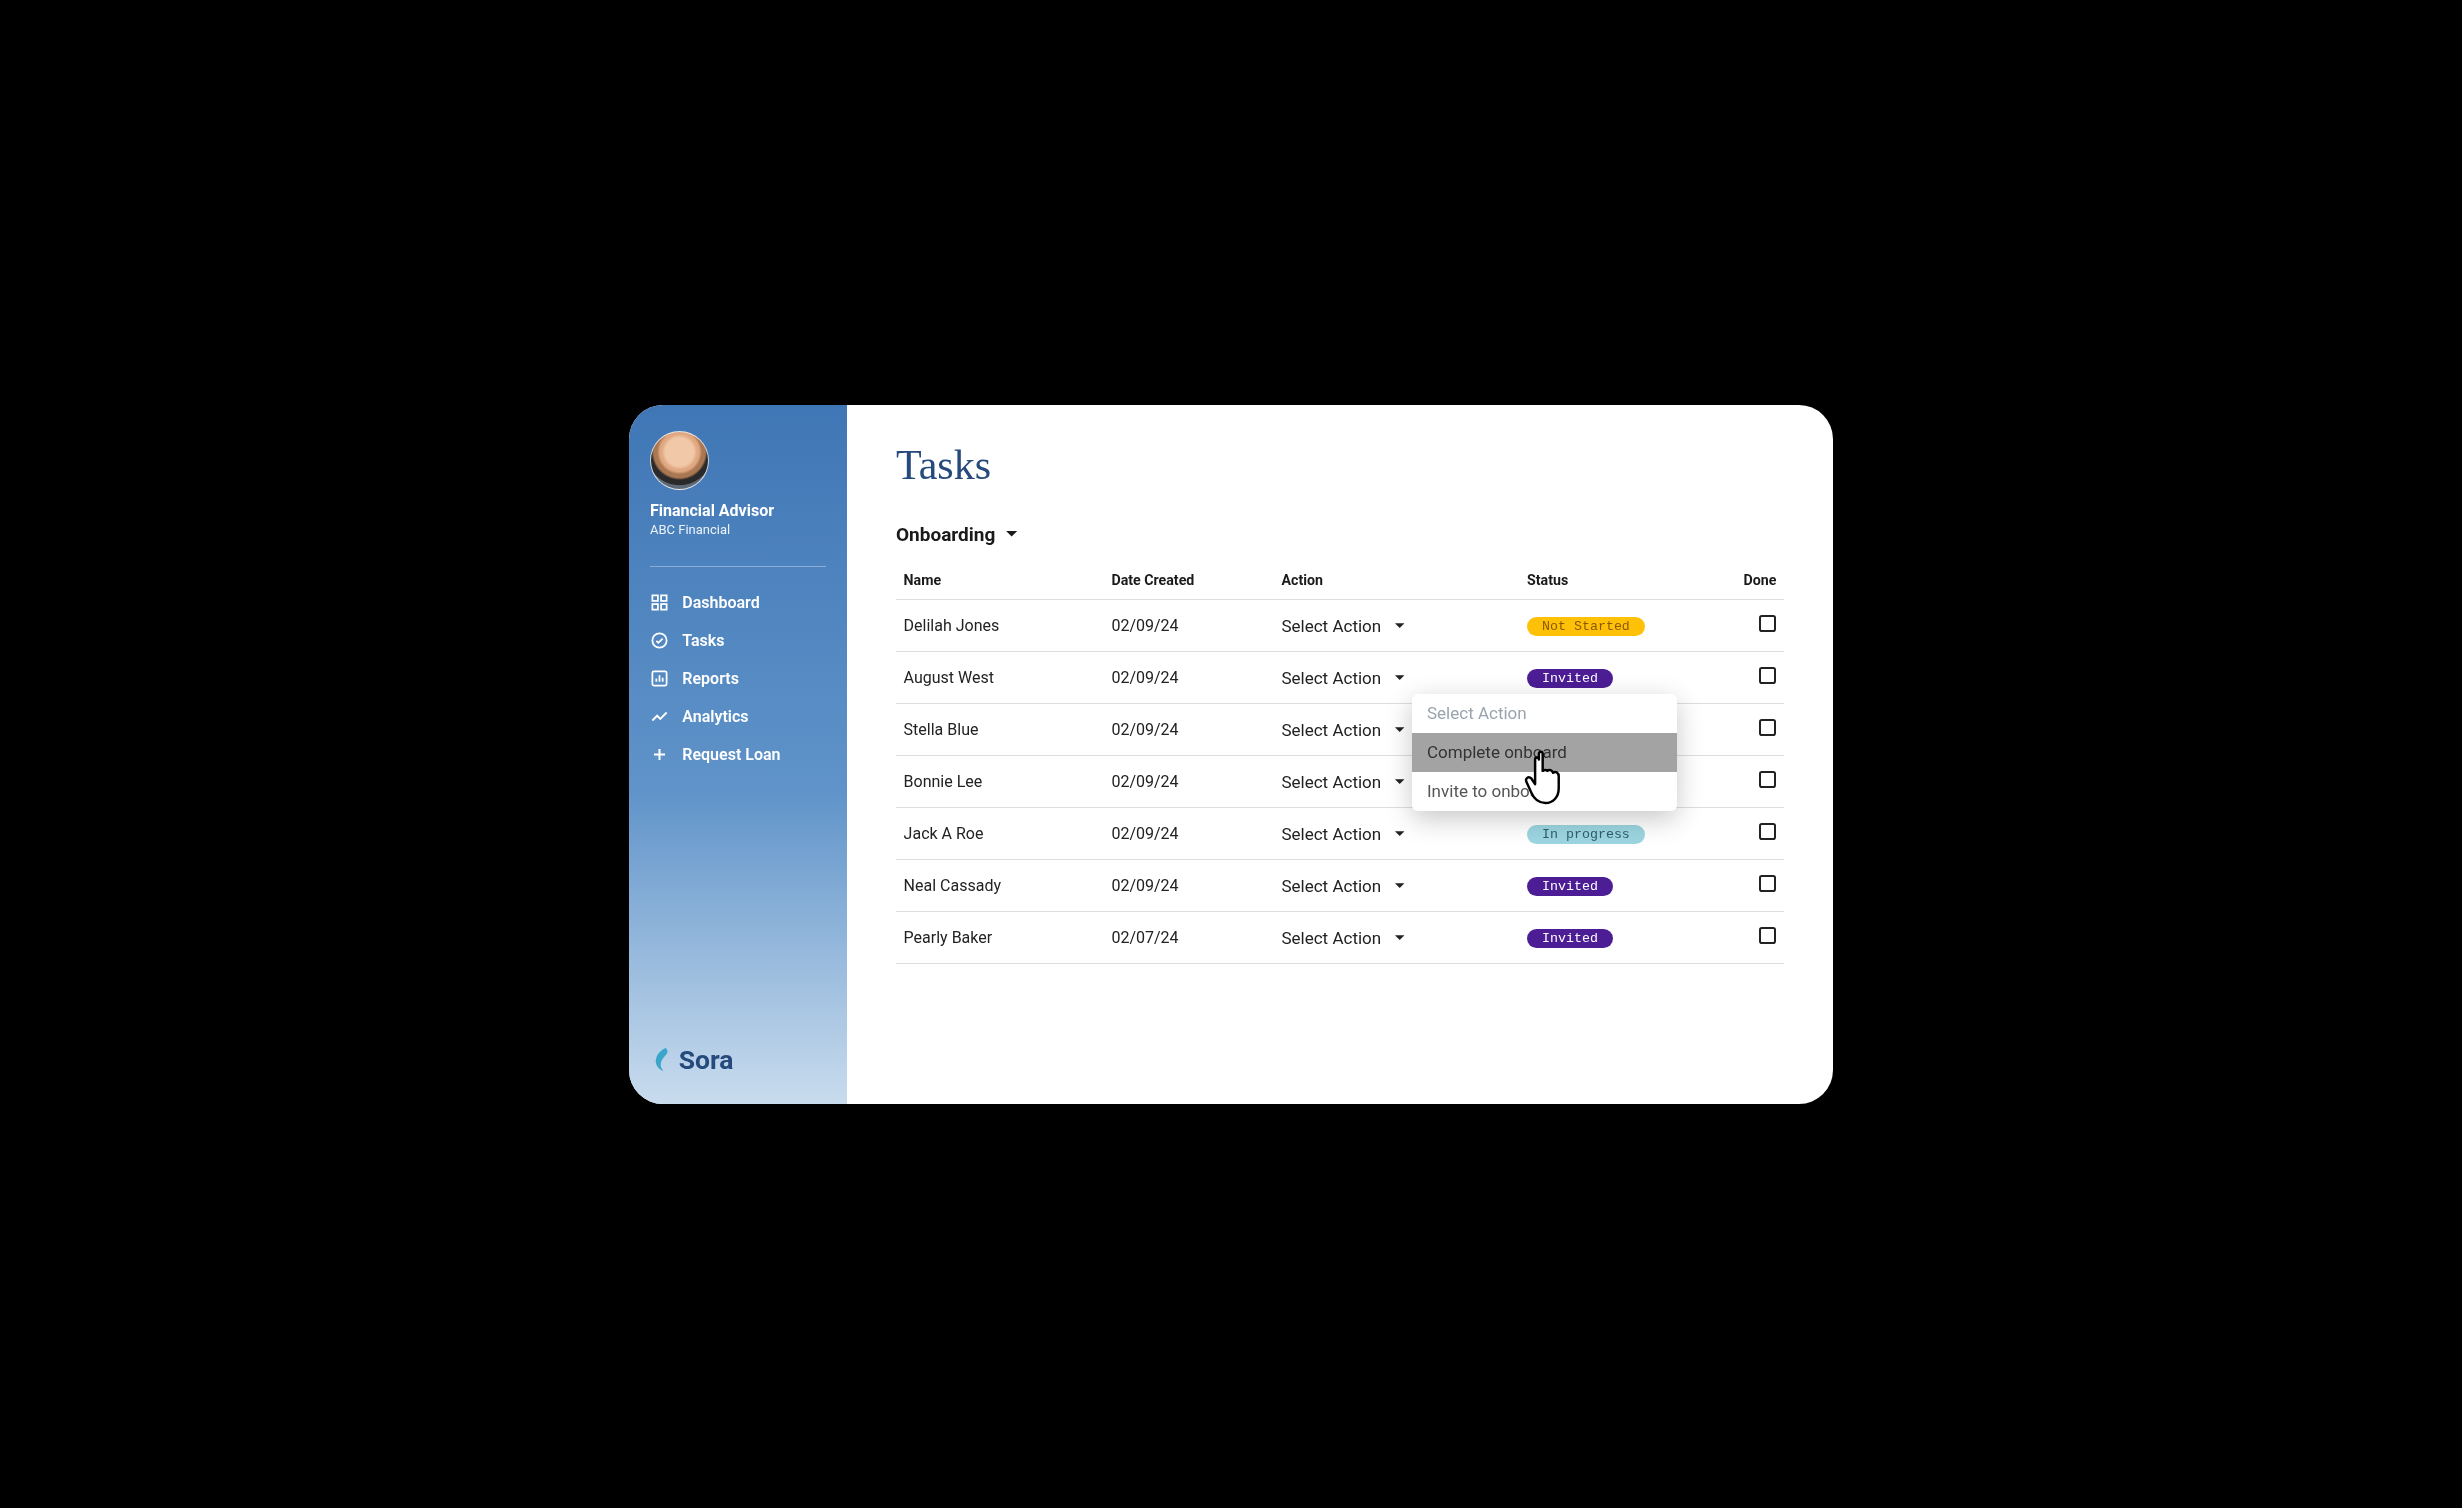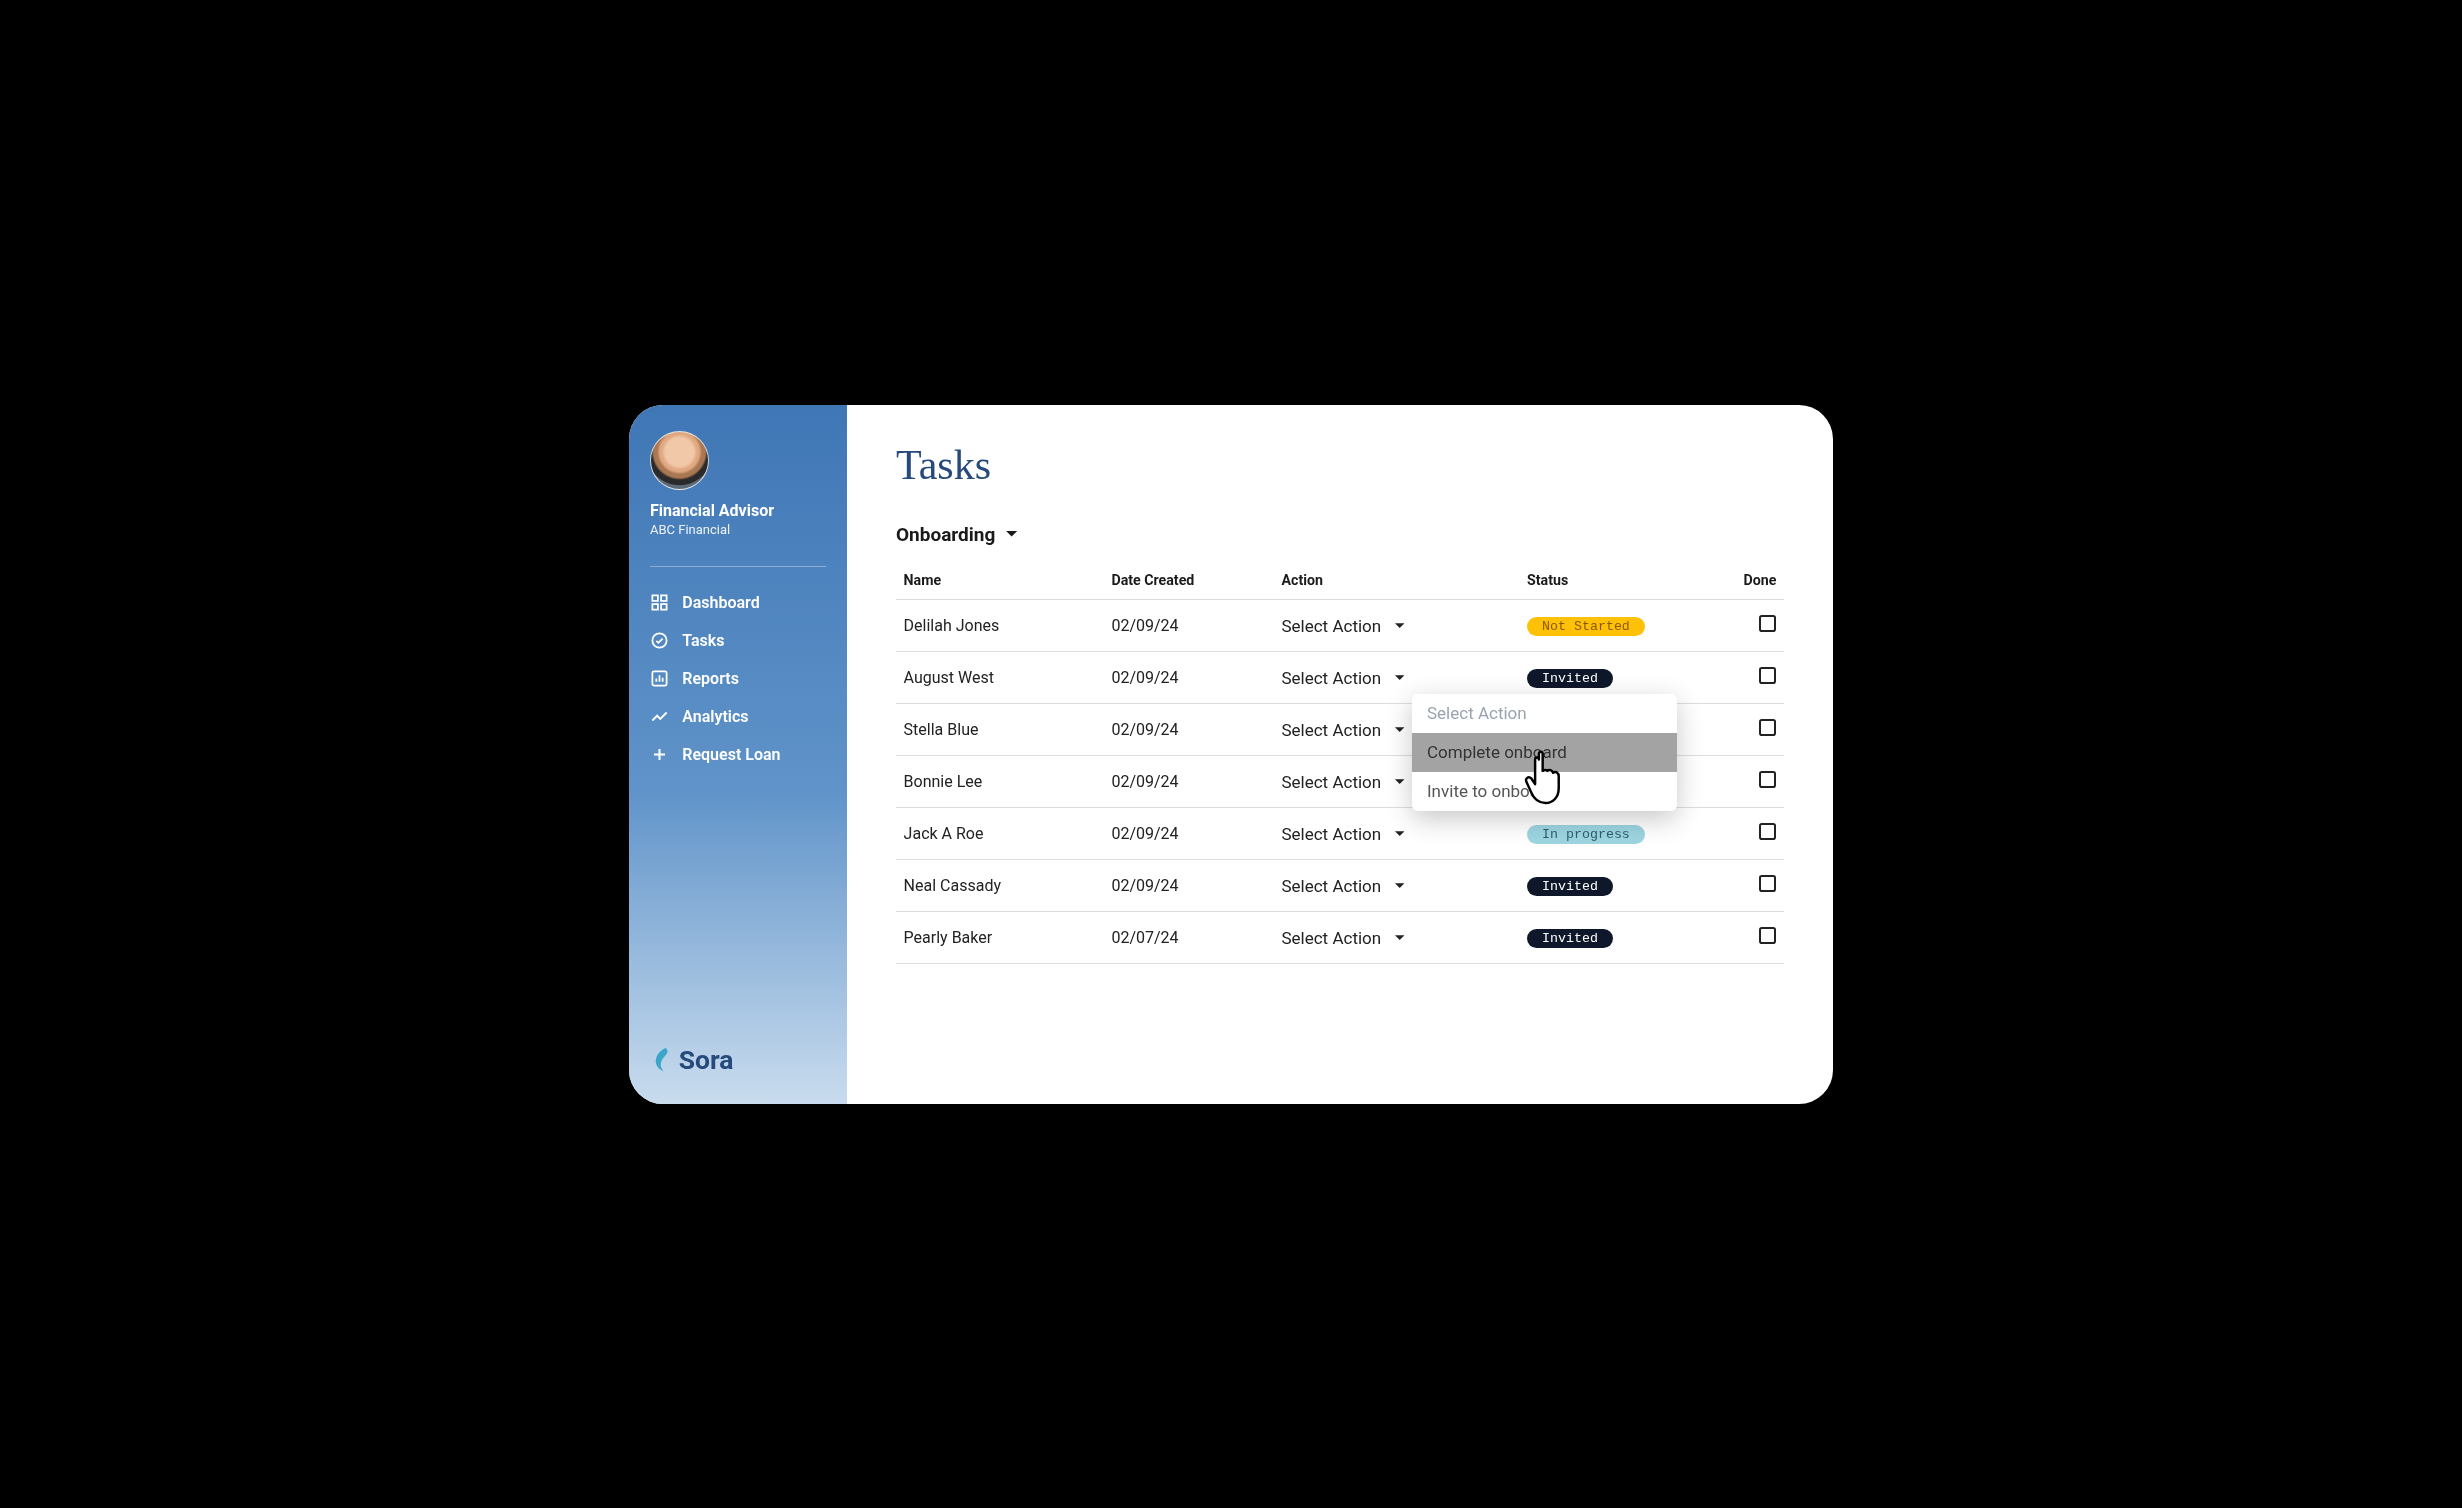--- a/index.html
+++ b/index.html
@@ -74,21 +74,21 @@
   .col-action { width:26%;margin-left:22px; }
   .col-status { width:20%; }
   .col-done   { width:8%; }
   .select-action { display:inline-flex; align-items:center; gap:13.3px; font-size:17px; color:#222; cursor:pointer;}
   .select-action svg { width:11.4px; height:11.4px; }
   .badge {
     display:inline-block; padding:2px 15px; border-radius:947px;
     font-size:13.3px; font-weight:500; white-space:nowrap;font-family:Liberation Mono, monospace;
   }
   .badge.not-started  { background:#FFC107; color:#8a5a00; }
-  .badge.invited      { background:#0f172a; color:#fff; }
+  .badge.invited      { background:#4c1d95; color:#fff; }
   .badge.in-progress  { background:#9cd5e0; color:#2e5e6a; }
   .done-box {
     width:17px; height:17px; border:2.4px solid #222; border-radius:2.8px;
     display:inline-block; cursor:pointer;
   }
   
   .dropdown {
     position:absolute;
     left:565px; top:289px;
     width:265px;

